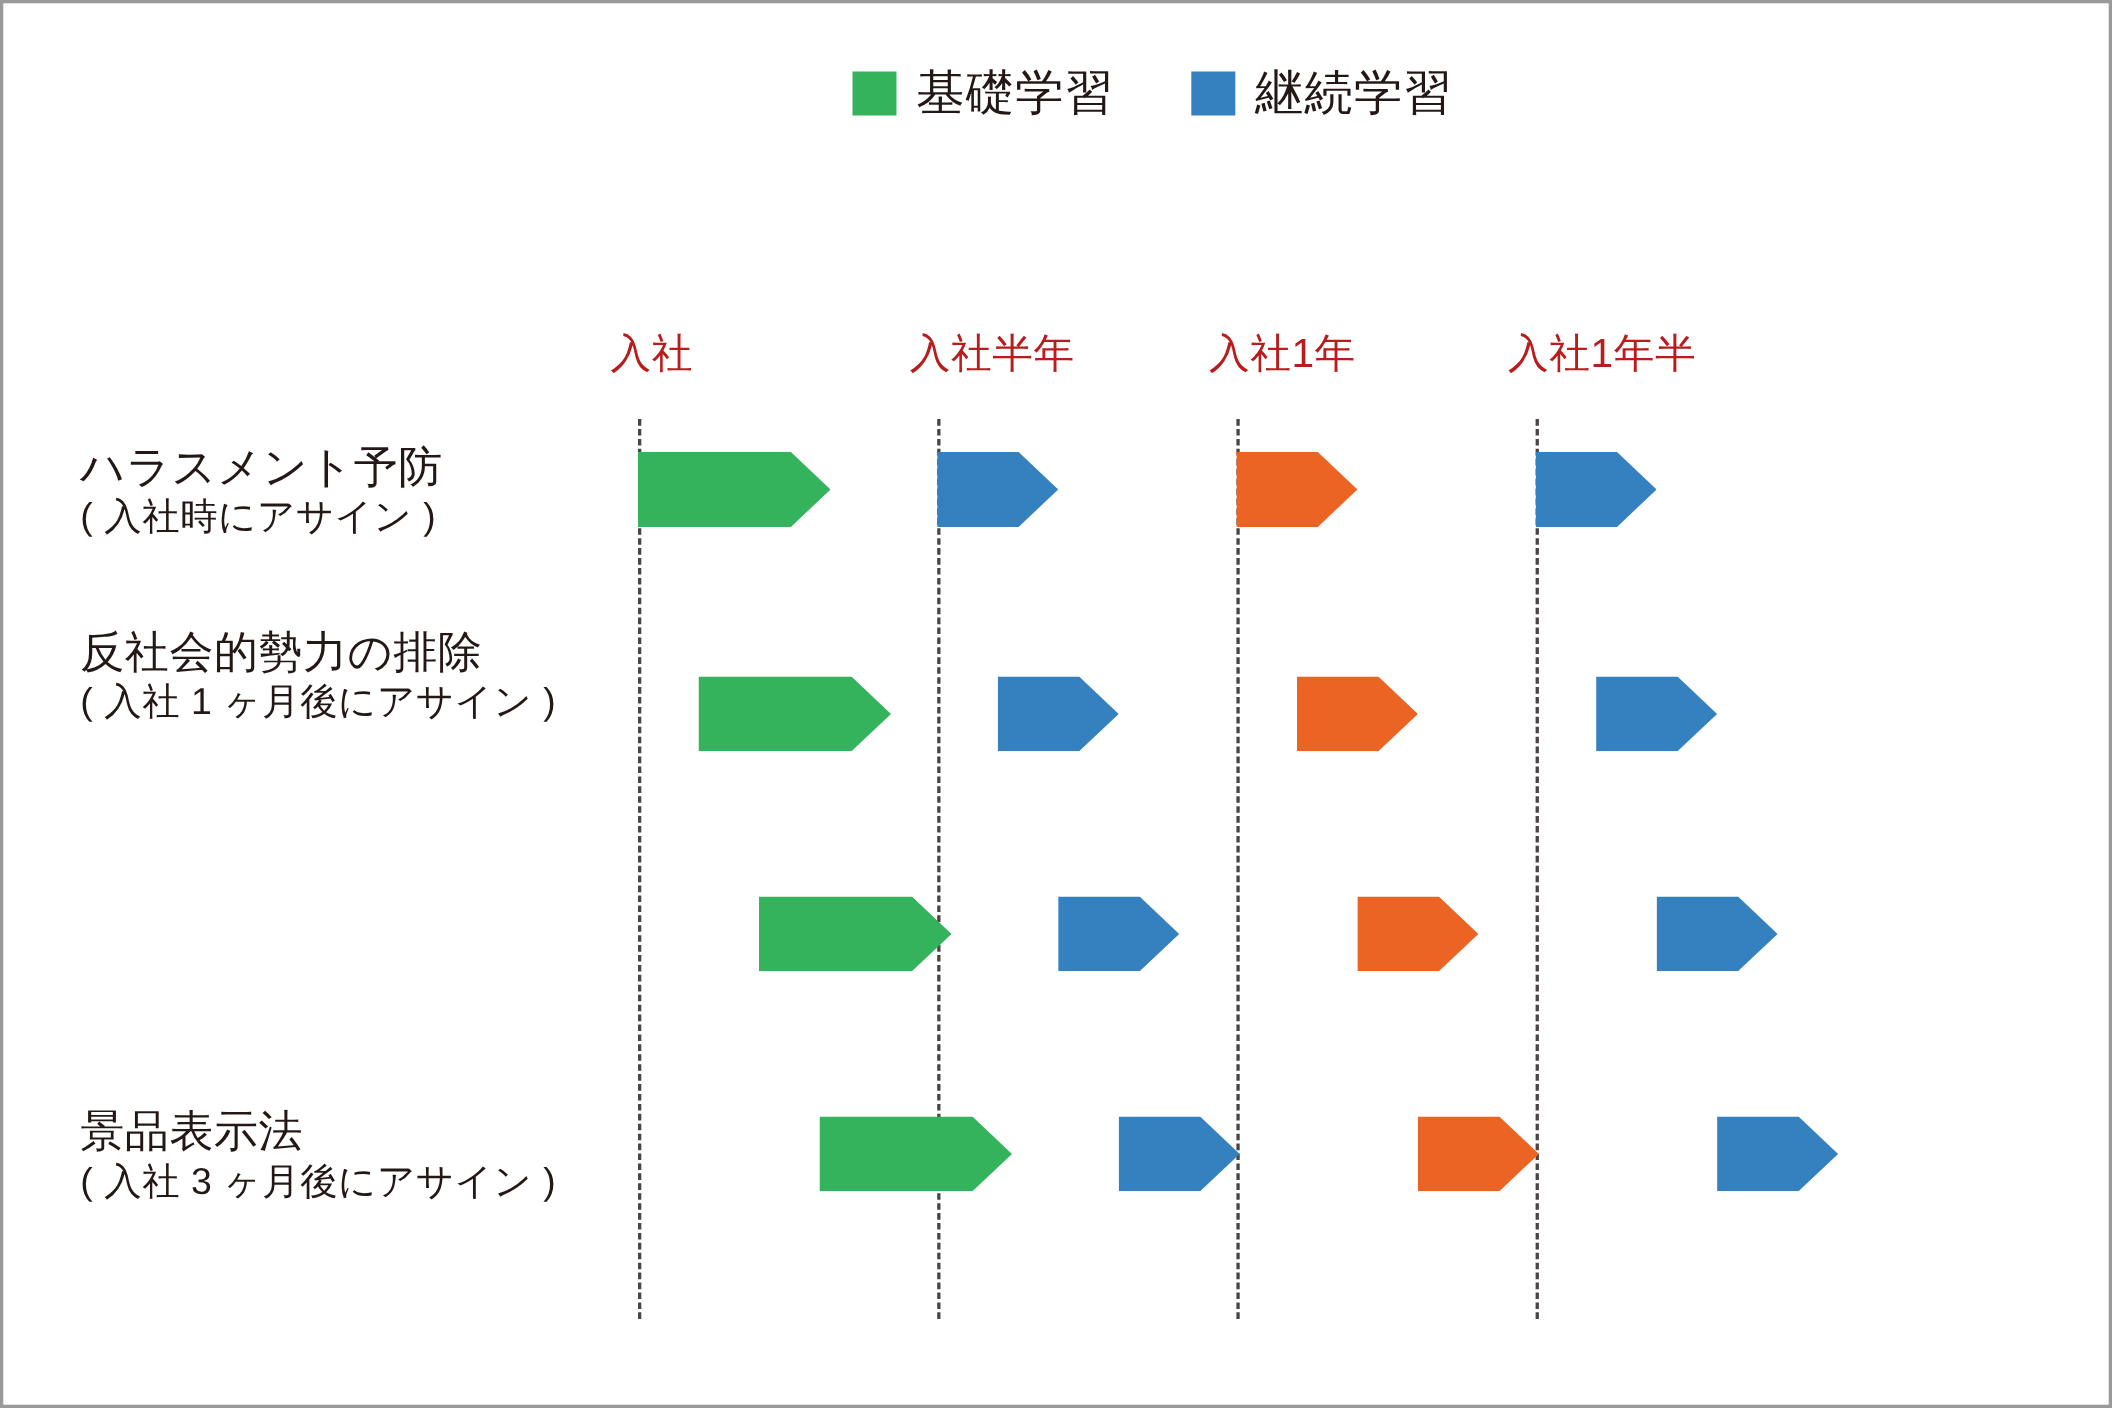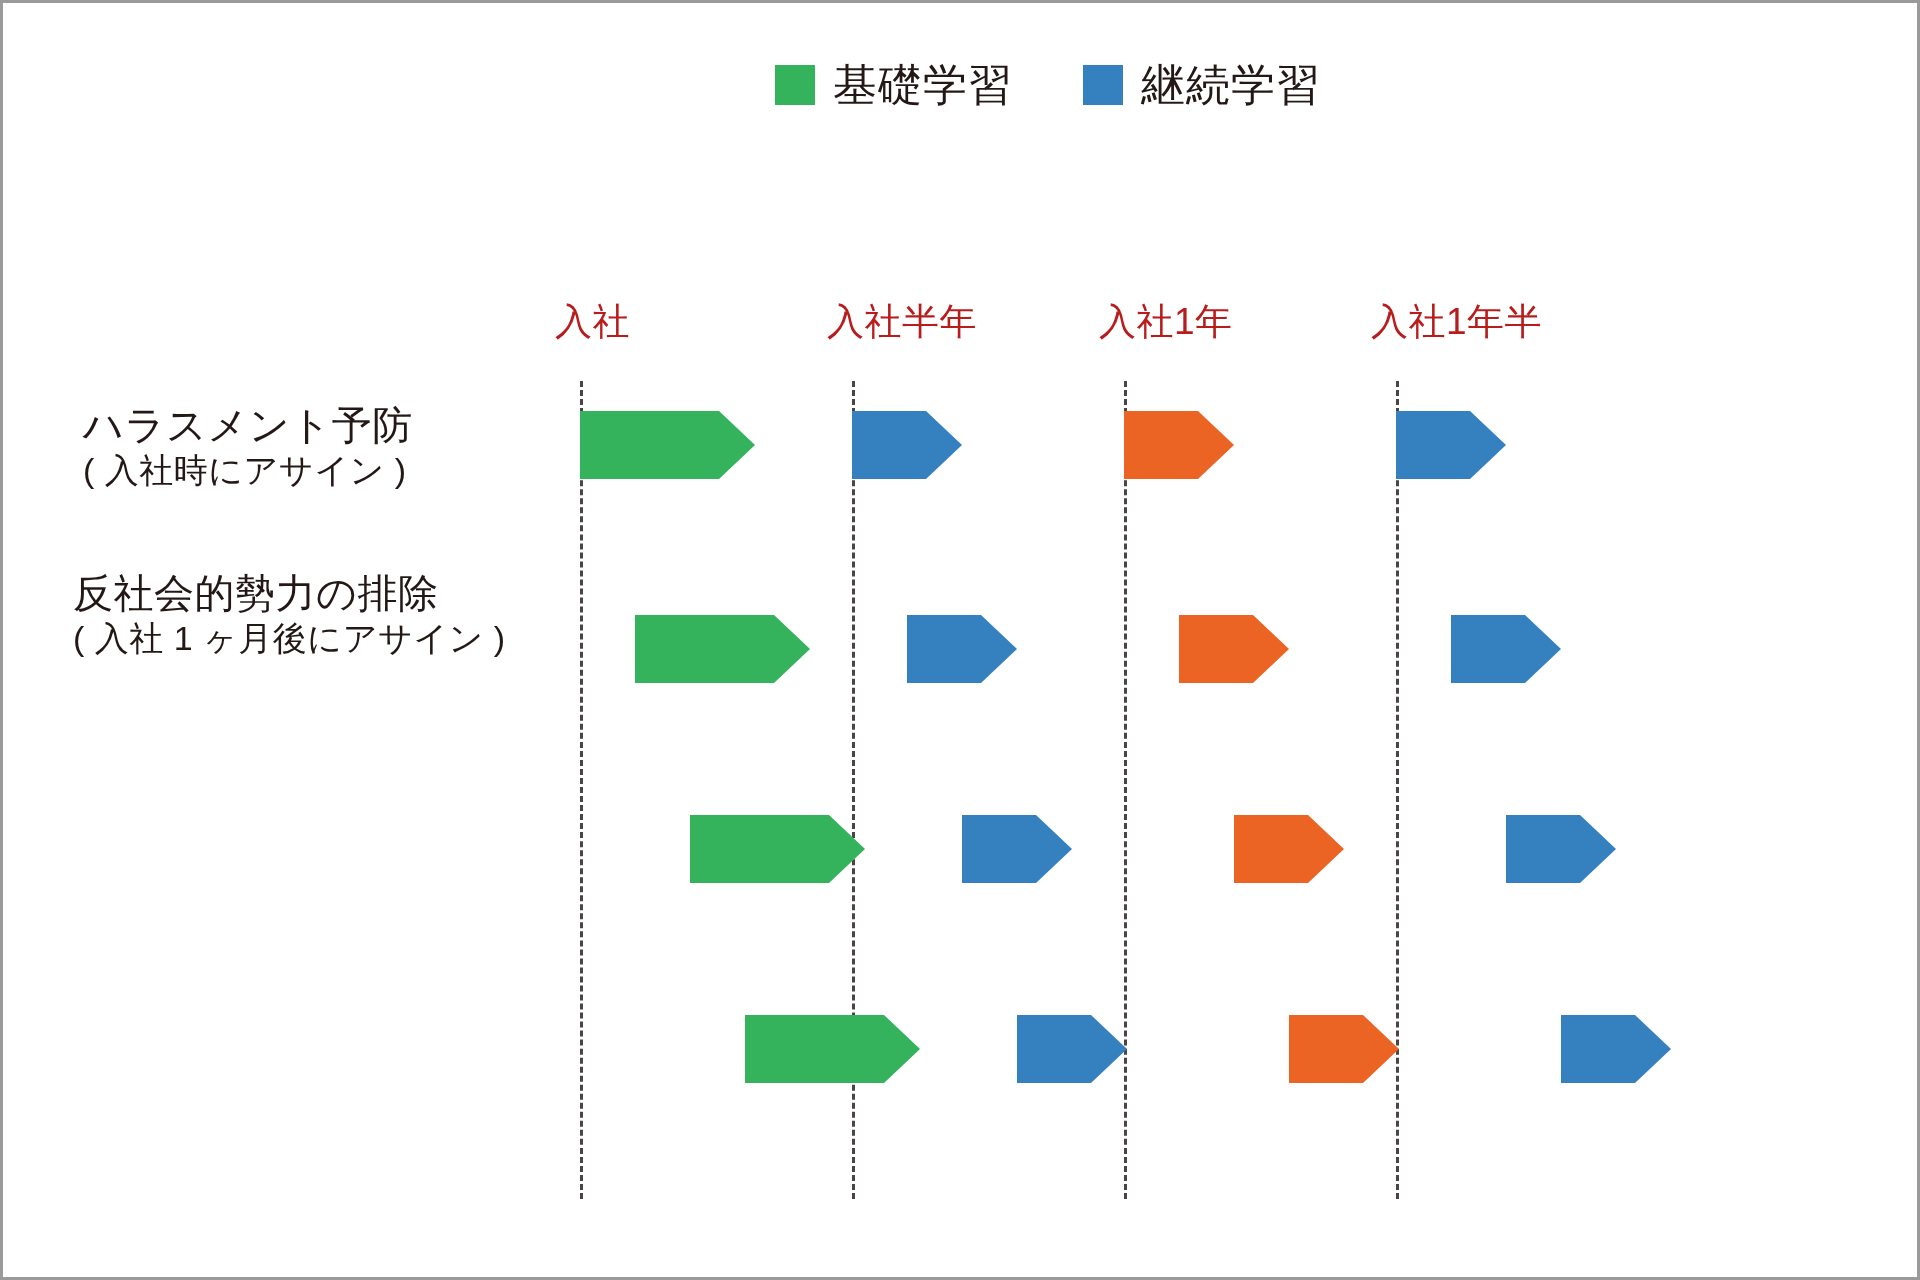--- a/index.html
+++ b/index.html
@@ -118,21 +118,21 @@
 
   <div id="plot">
       <div class="col-header" style="top: 300px; left: 552px;">入社</div>
       <div class="col-header" style="top: 300px; left: 824px;">入社半年</div>
       <div class="col-header" style="top: 300px; left: 1096px;">入社1年</div>
       <div class="col-header" style="top: 300px; left: 1368px;">入社1年半</div>
       <div class="grid-line" style="left: 577px;"></div>
       <div class="grid-line" style="left: 849px;"></div>
       <div class="grid-line" style="left: 1121px;"></div>
       <div class="grid-line" style="left: 1393px;"></div>
-      <div class="row-label" style="left: 80px; top: 400px;">
+      <div class="row-label" style="left: 70px; top: 400px;">
         <span class="title">ハラスメント予防</span>
         <span class="sub">( 入社時にアサイン )</span>
       </div>
       <svg class="arrow" width="175" height="68" viewBox="0 0 175 68" style="left: 577px; top: 408px;">
         <polygon points="0,0 139,0 175,34 139,68 0,68" fill="#34b35c"></polygon>
       </svg>
       <svg class="arrow" width="110" height="68" viewBox="0 0 110 68" style="left: 849px; top: 408px;">
         <polygon points="0,0 74,0 110,34 74,68 0,68" fill="#3580bf"></polygon>
       </svg>
       <svg class="arrow" width="110" height="68" viewBox="0 0 110 68" style="left: 1121px; top: 408px;">
@@ -162,20 +162,24 @@
       </svg>
       <svg class="arrow" width="110" height="68" viewBox="0 0 110 68" style="left: 959px; top: 812px;">
         <polygon points="0,0 74,0 110,34 74,68 0,68" fill="#3580bf"></polygon>
       </svg>
       <svg class="arrow" width="110" height="68" viewBox="0 0 110 68" style="left: 1231px; top: 812px;">
         <polygon points="0,0 74,0 110,34 74,68 0,68" fill="#ec6424"></polygon>
       </svg>
       <svg class="arrow" width="110" height="68" viewBox="0 0 110 68" style="left: 1503px; top: 812px;">
         <polygon points="0,0 74,0 110,34 74,68 0,68" fill="#3580bf"></polygon>
       </svg>
+      <div class="row-label" style="left: 70px; top: 1004px;">
+        <span class="title">景品表示法</span>
+        <span class="sub">( 入社 3 ヶ月後にアサイン )</span>
+      </div>
       <svg class="arrow" width="175" height="68" viewBox="0 0 175 68" style="left: 742px; top: 1012px;">
         <polygon points="0,0 139,0 175,34 139,68 0,68" fill="#34b35c"></polygon>
       </svg>
       <svg class="arrow" width="110" height="68" viewBox="0 0 110 68" style="left: 1014px; top: 1012px;">
         <polygon points="0,0 74,0 110,34 74,68 0,68" fill="#3580bf"></polygon>
       </svg>
       <svg class="arrow" width="110" height="68" viewBox="0 0 110 68" style="left: 1286px; top: 1012px;">
         <polygon points="0,0 74,0 110,34 74,68 0,68" fill="#ec6424"></polygon>
       </svg>
       <svg class="arrow" width="110" height="68" viewBox="0 0 110 68" style="left: 1558px; top: 1012px;">

